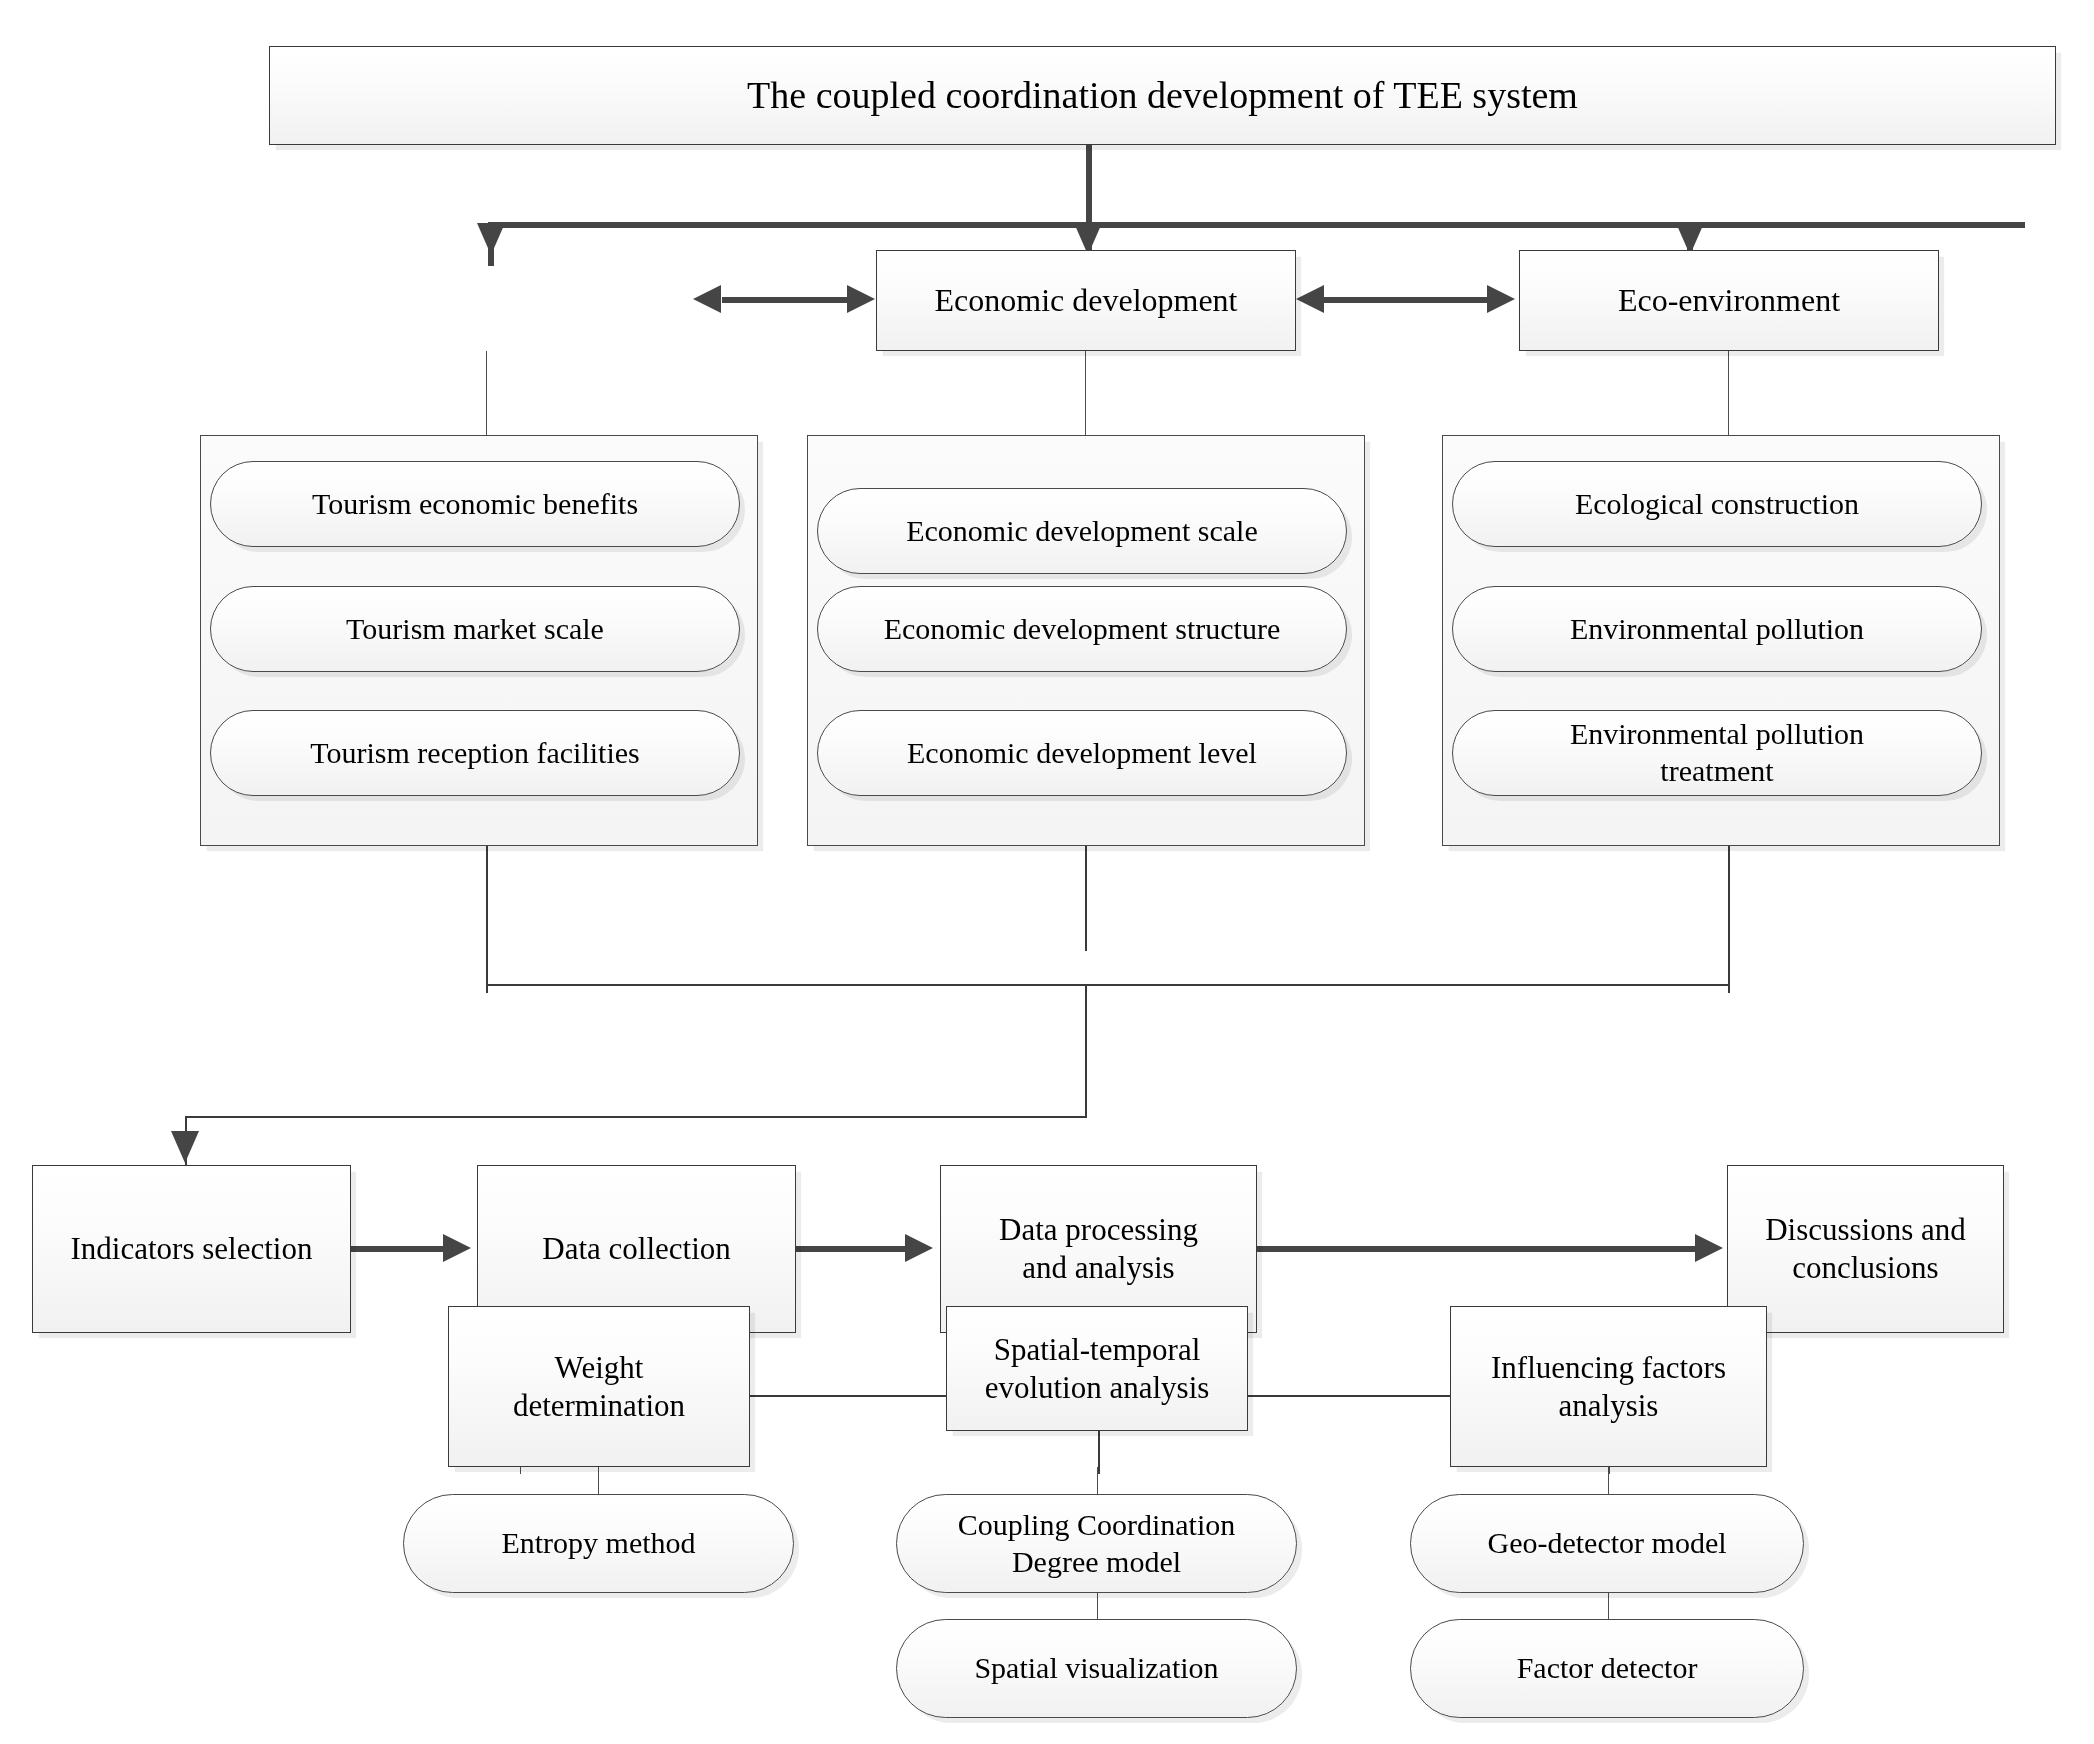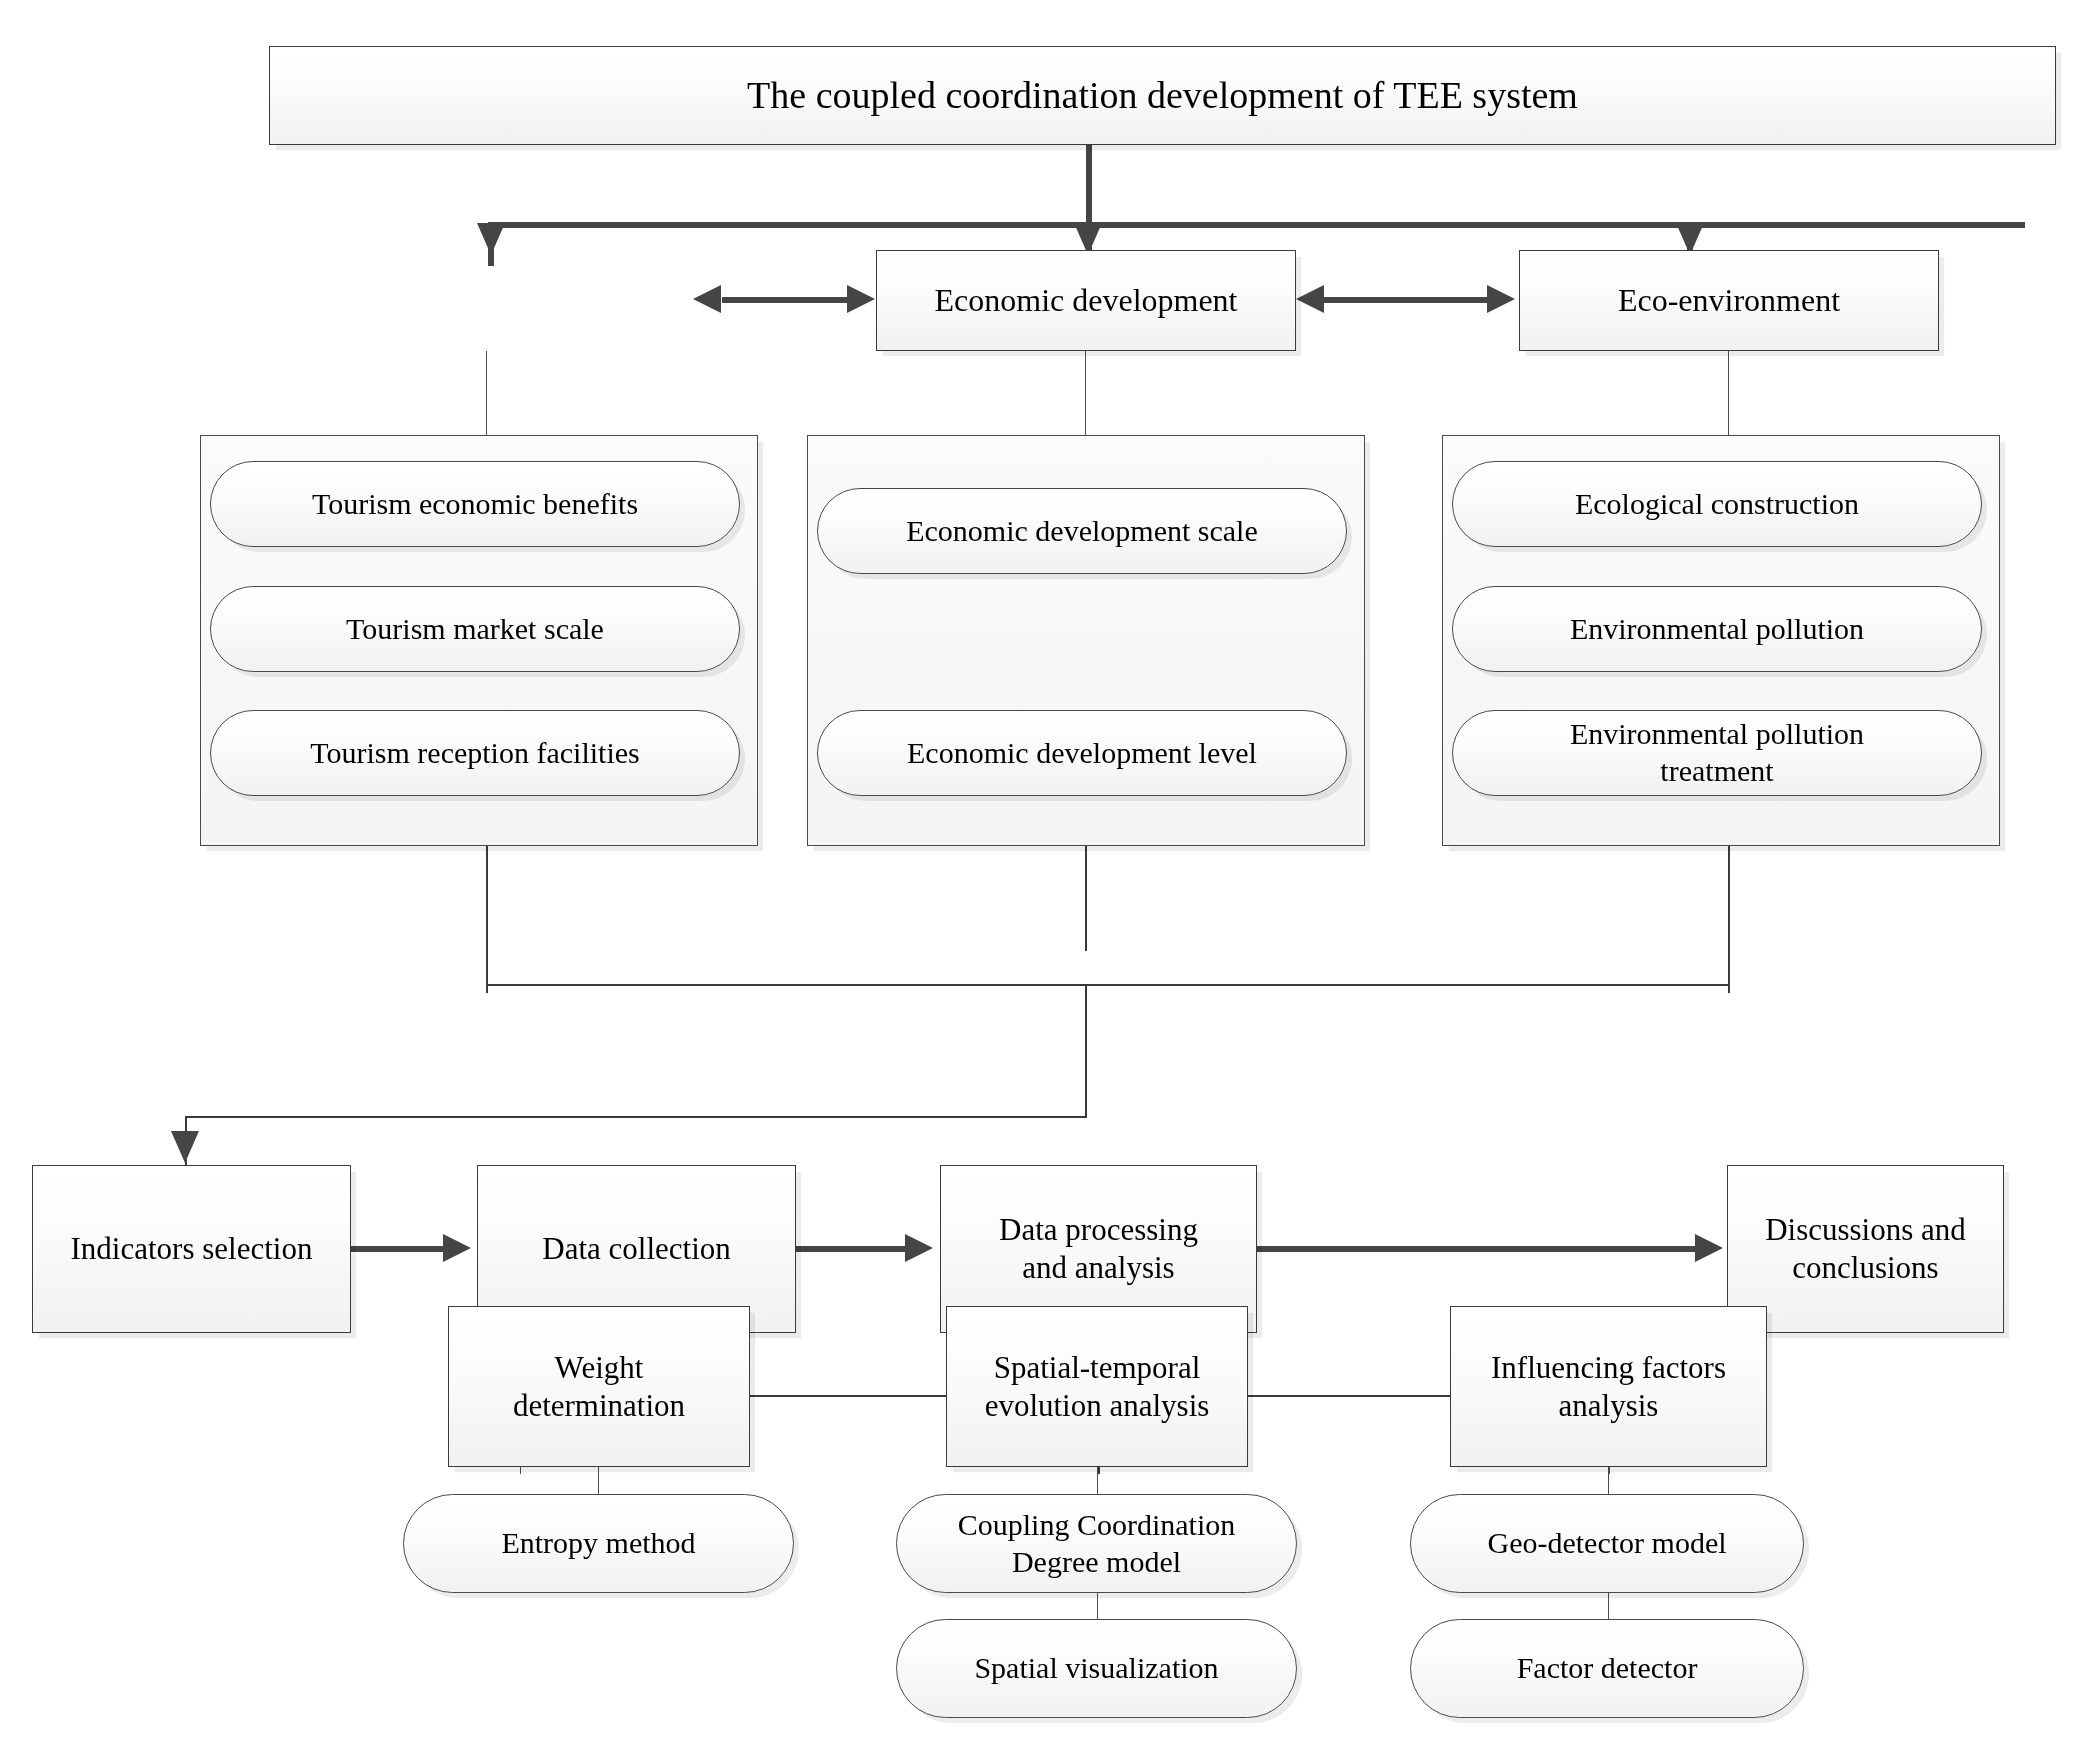--- a/index.html
+++ b/index.html
@@ -140,20 +140,23 @@
     <span class="label">Tourism market scale</span>
   </div>
   <div class="node pill fs-sub" style="left:210px; top:710px; width:530px; height:86px;">
     <span class="label">Tourism reception facilities</span>
   </div>
 
   <div class="panel" style="left:807px; top:435px; width:558px; height:411px;"></div>
   <div class="node pill fs-sub" style="left:817px; top:461px; width:530px; height:86px;margin-top:27px;">
     <span class="label">Economic development scale</span>
   </div>
+  <div class="node pill fs-sub" style="left:817px; top:586px; width:530px; height:86px;">
+    <span class="label">Economic development structure</span>
+  </div>
   <div class="node pill fs-sub" style="left:817px; top:710px; width:530px; height:86px;">
     <span class="label">Economic development level</span>
   </div>
 
   <div class="panel" style="left:1442px; top:435px; width:558px; height:411px;"></div>
   <div class="node pill fs-sub" style="left:1452px; top:461px; width:530px; height:86px;">
     <span class="label">Ecological construction</span>
   </div>
   <div class="node pill fs-sub" style="left:1452px; top:586px; width:530px; height:86px;">
     <span class="label">Environmental pollution</span>
@@ -201,21 +204,21 @@
   <div class="line thin v" style="left:1098px; top:1332px; height:71px;"></div>
   <div class="line h" style="left:520px; top:1395px; width:1091px;"></div>
   <div class="line thin v" style="left:520px; top:1395px; height:79px;"></div>
   <div class="line v" style="left:1098px; top:1395px; height:79px;"></div>
   <div class="line thin v" style="left:1609px; top:1395px; height:79px;"></div>
 
   <div class="node rect fs-proc" style="left:448px; top:1306px; width:302px; height:161px;">
     <span class="label">Weight
 determination</span>
   </div>
-  <div class="node rect fs-proc" style="left:946px; top:1306px; width:302px; height:161px;">
+  <div class="node rect fs-proc" style="left:946px; top:1306px; width:302px; height:125px;">
     <span class="label">Spatial-temporal
 evolution analysis</span>
   </div>
   <div class="node rect fs-proc" style="left:1450px; top:1306px; width:317px; height:161px;">
     <span class="label">Influencing factors
 analysis</span>
   </div>
 
   <div class="line thin v" style="left:598px; top:1467px; height:52px;"></div>
   <div class="line thin v" style="left:1097px; top:1467px; height:52px;"></div>

